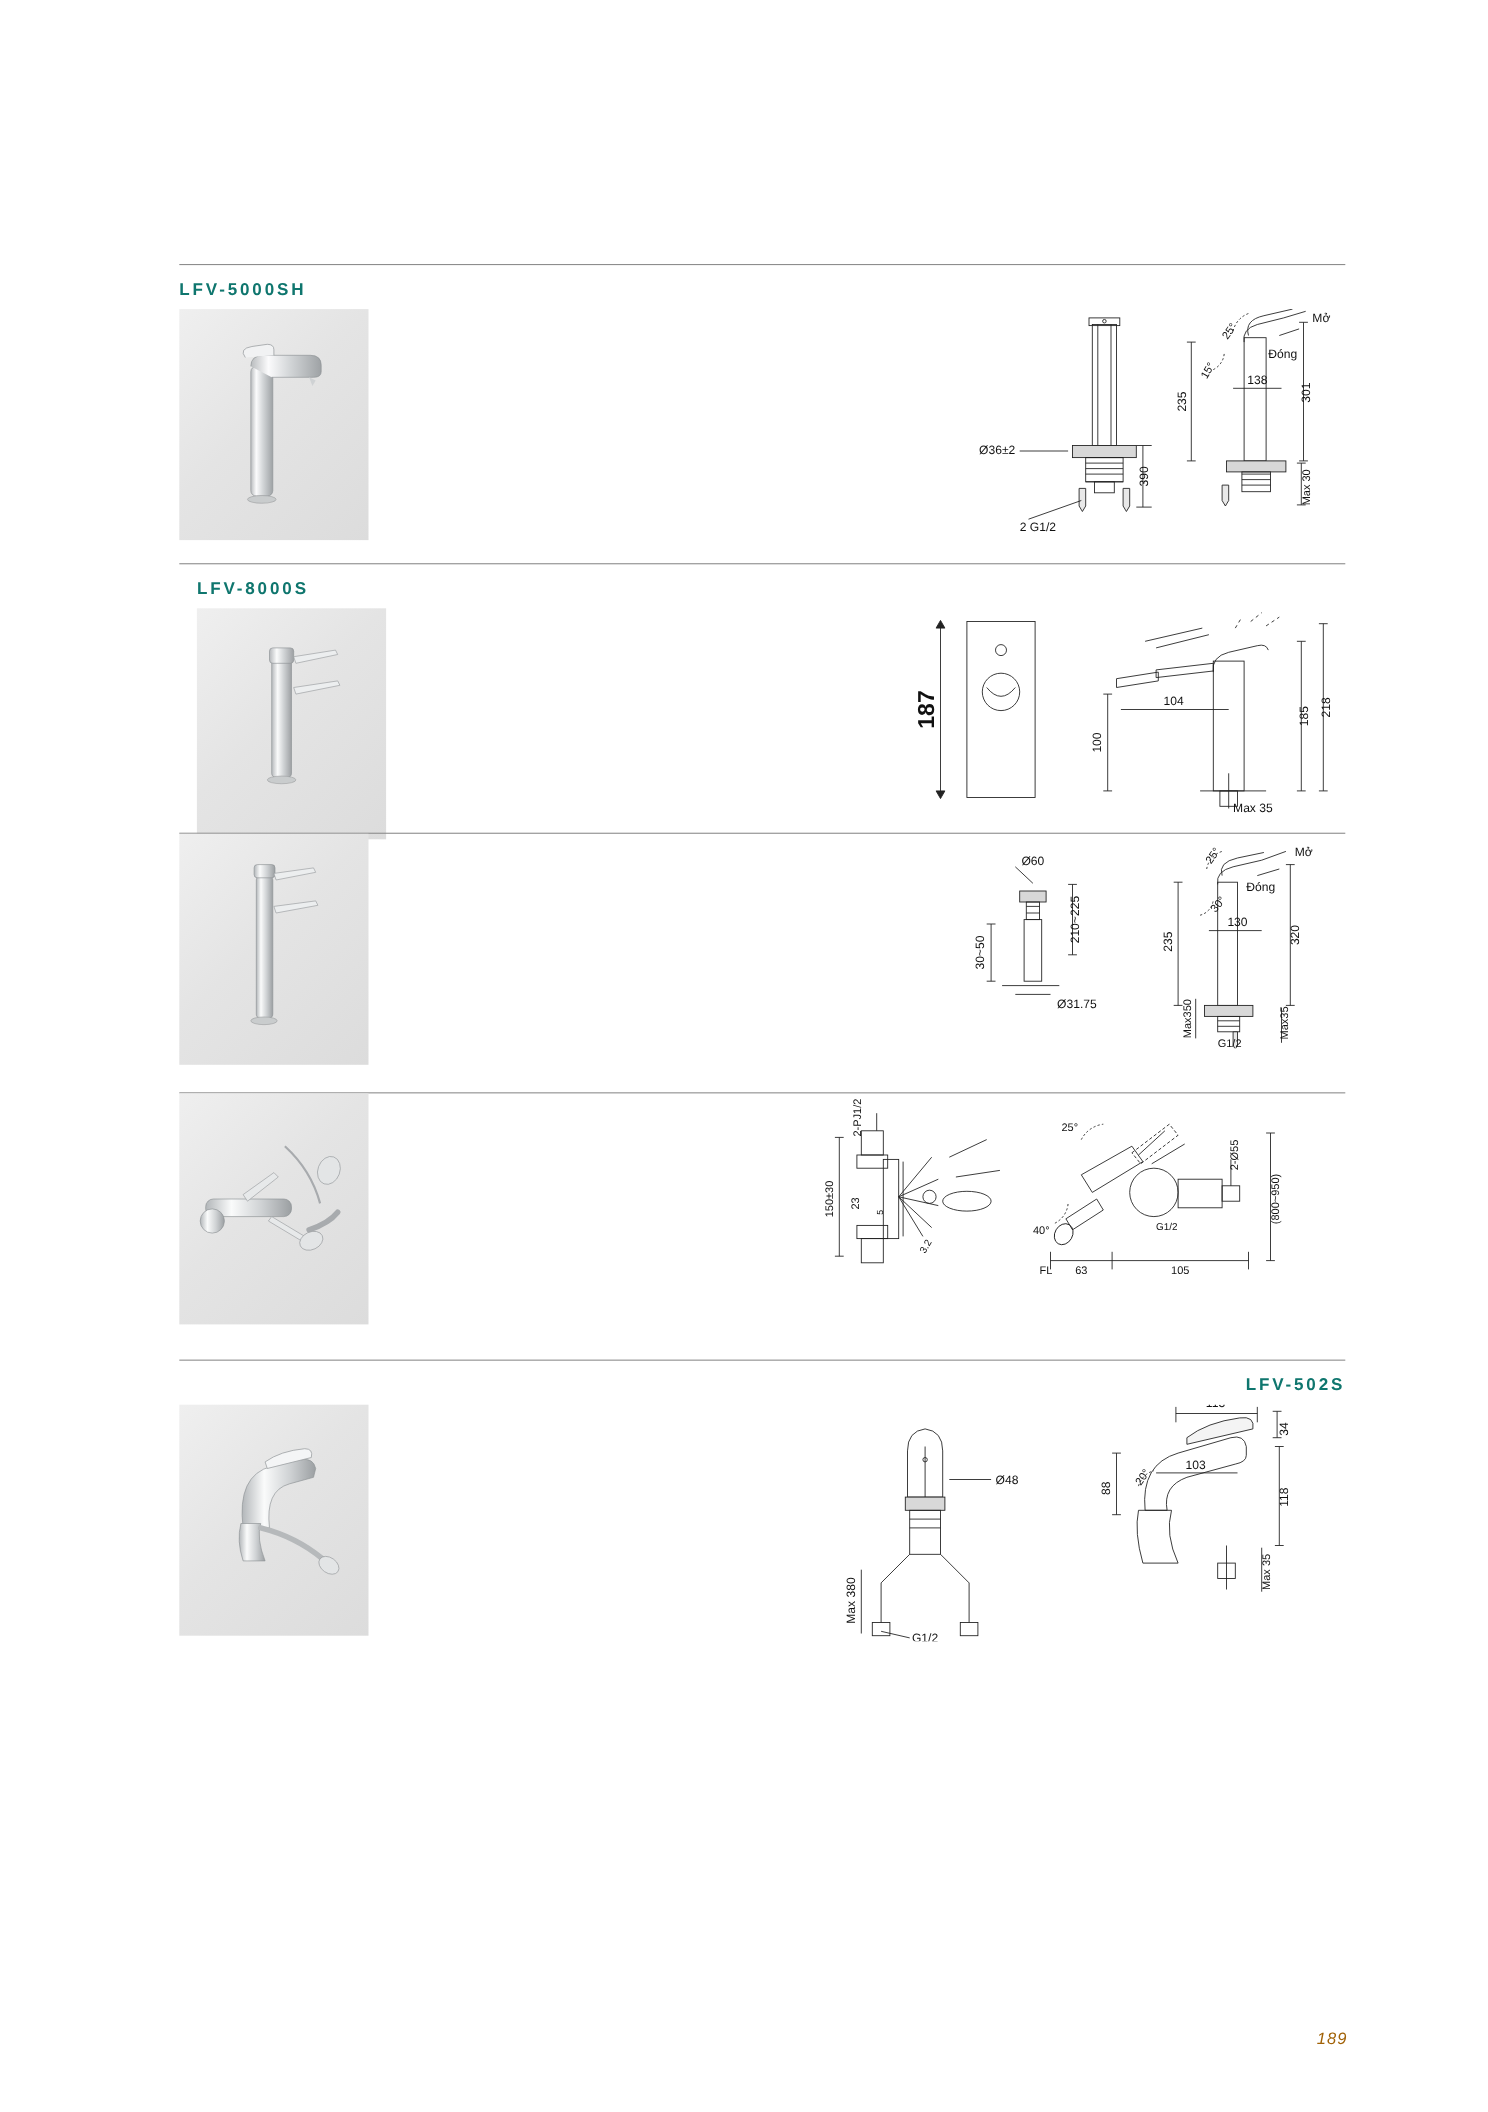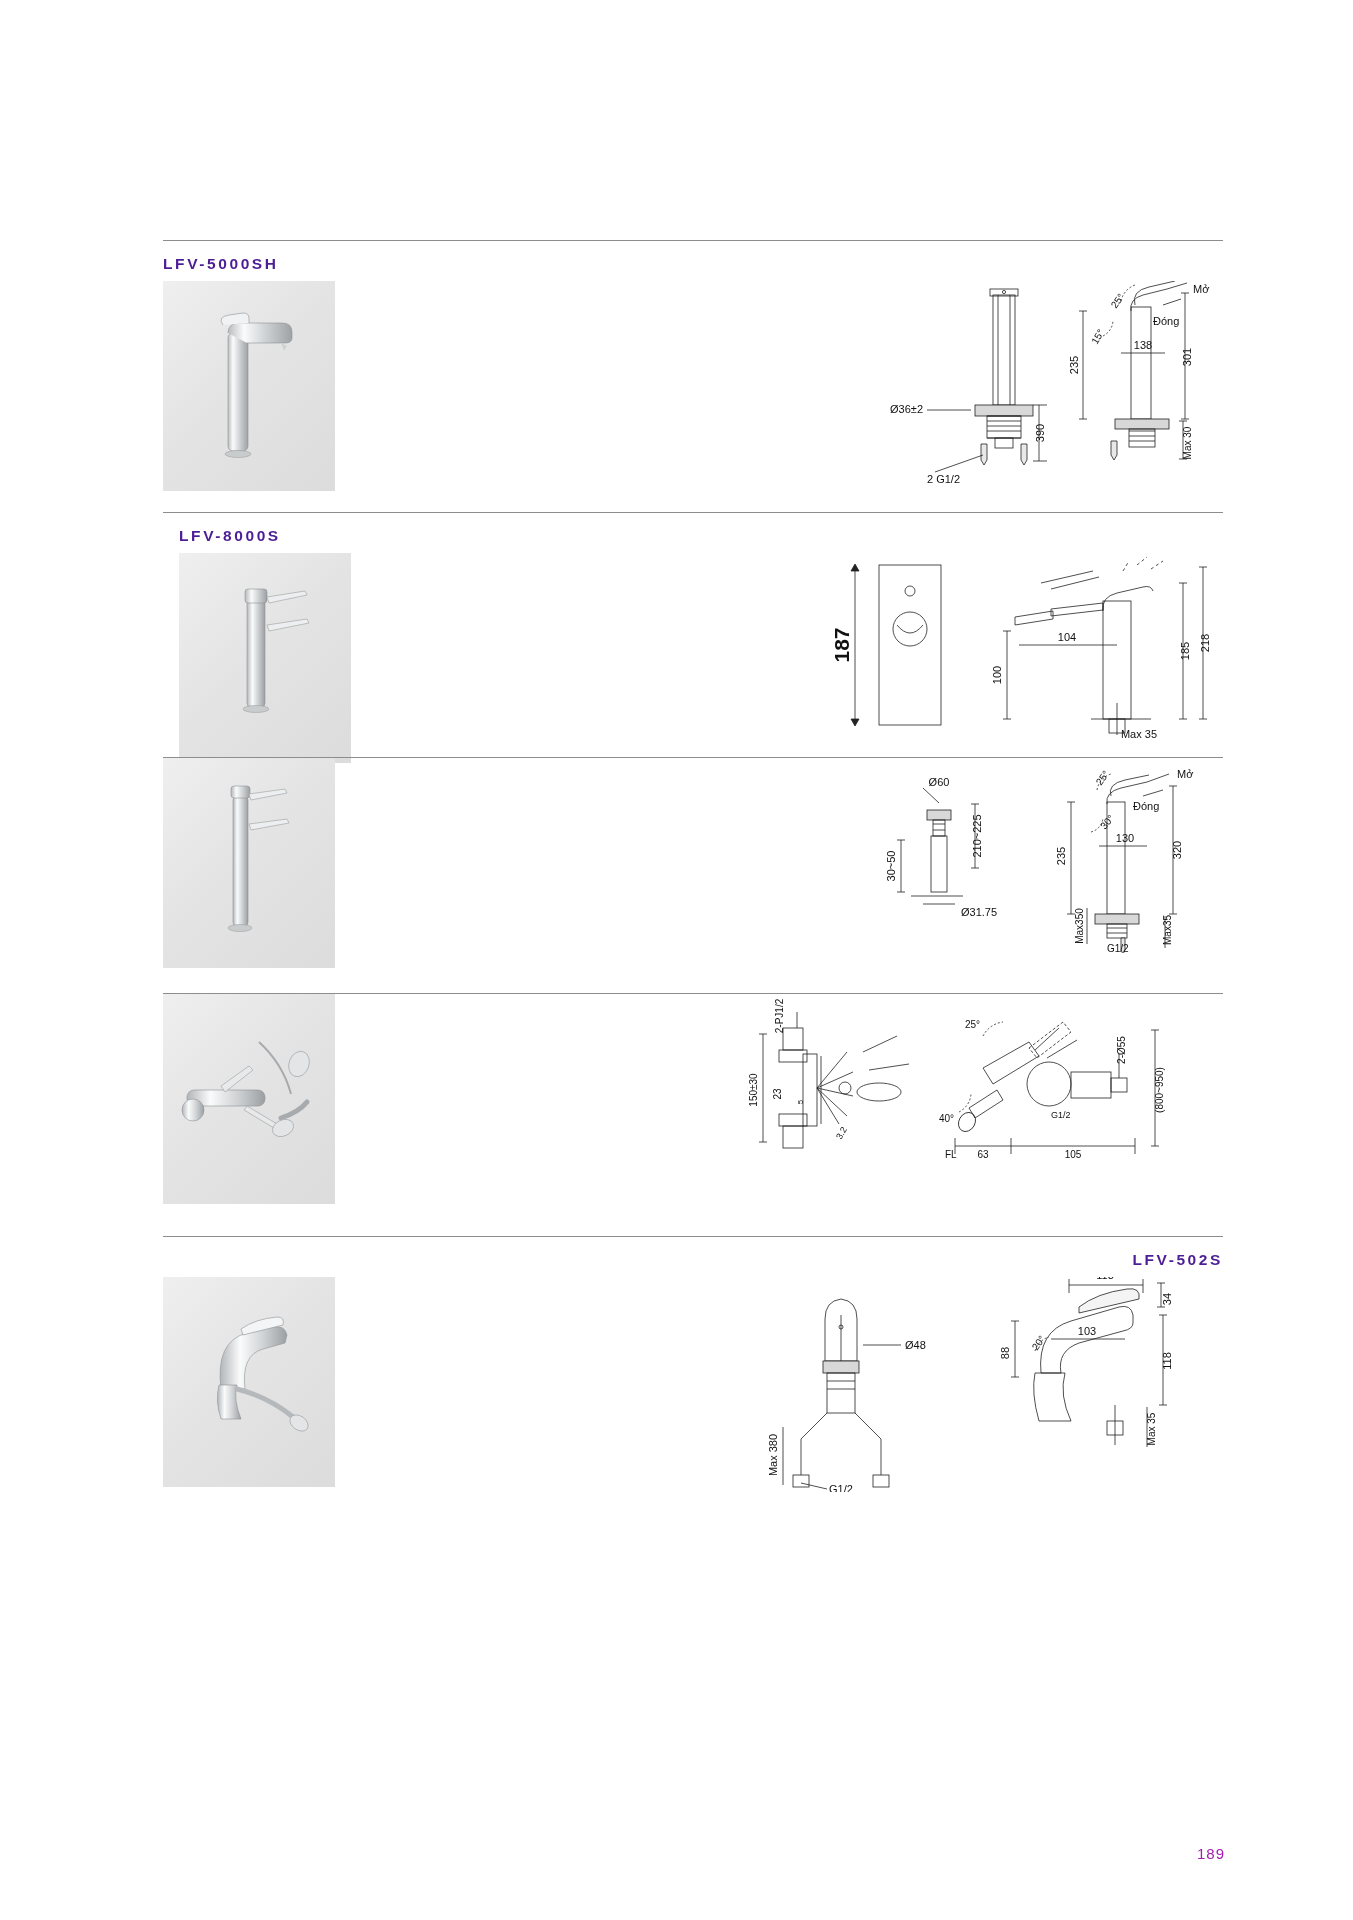--- a/index.html
+++ b/index.html
@@ -30,21 +30,21 @@
   }
   .product-block {
     border-top: 1px solid #8d8d8d;
     position: relative;
     box-sizing: border-box;
   }
   .block-title {
     font-size: 15.5px;
     letter-spacing: 2.6px;
     font-weight: bold;
-    color: #4c1d95;
+    color: #0f766e;
     padding-top: 14px;
     padding-bottom: 8px;
     white-space: nowrap;
   }
   .block-body {
     position: relative;
     display: flex;
     align-items: flex-start;
   }
   .photo {
@@ -61,22 +61,23 @@
     flex: 1 1 auto;
     height: 100%;
   }
   .drawings svg { display: block; }
 
   .page-number {
     position: absolute;
     right: 128px;
     bottom: 58px;
     font-size: 15px;
-    color: #a21caf;
+    color: #a16207;
     letter-spacing: 1px;
+    font-style: italic;
   }
 
   
   .b1 { height: 272px; }
   .b2 { height: 245px; padding-left: 16px; }
   .b3 { height: 236px; }
   .b4 { height: 243px; }
   .b5 { height: 260px; text-align: right; }
 </style>
 </head>

